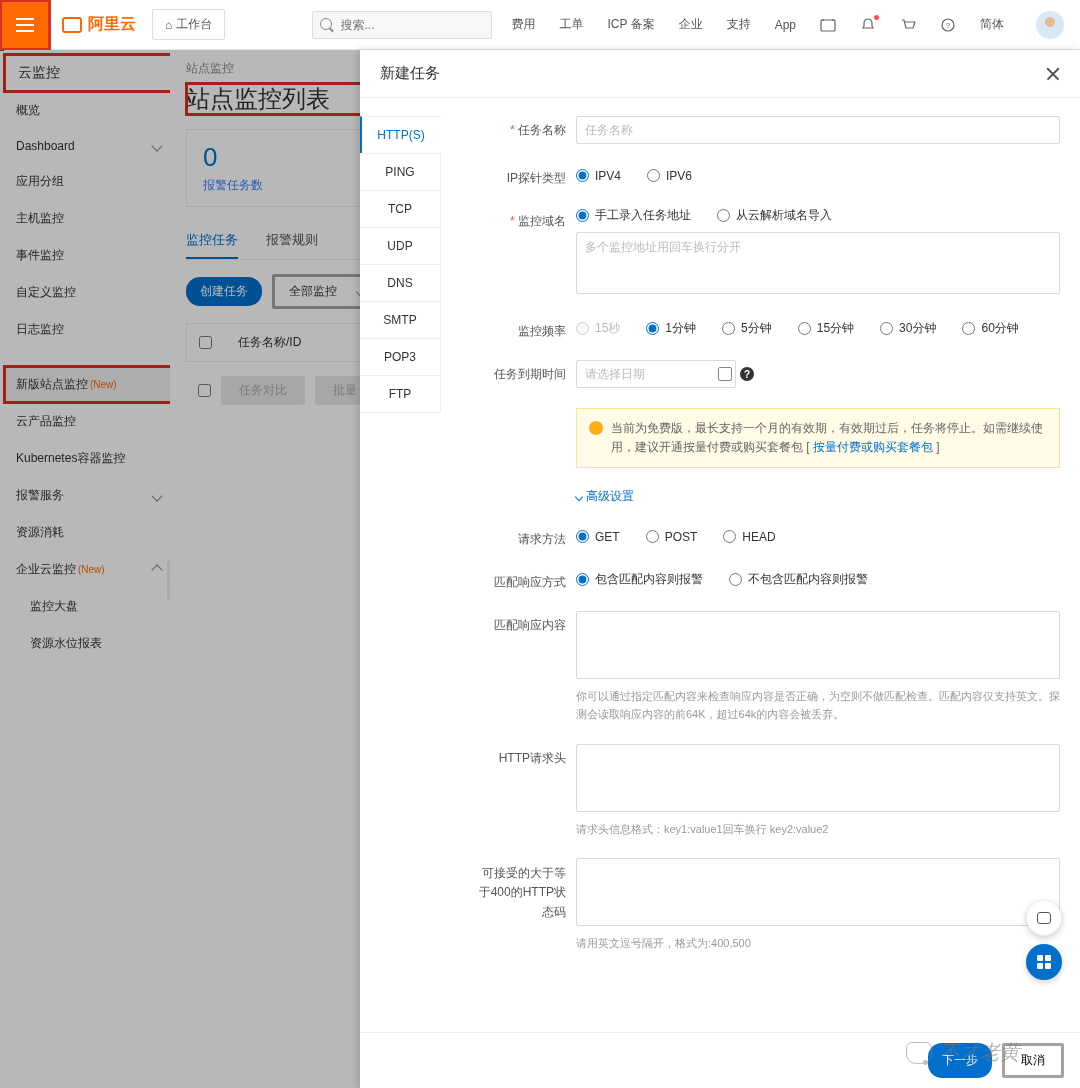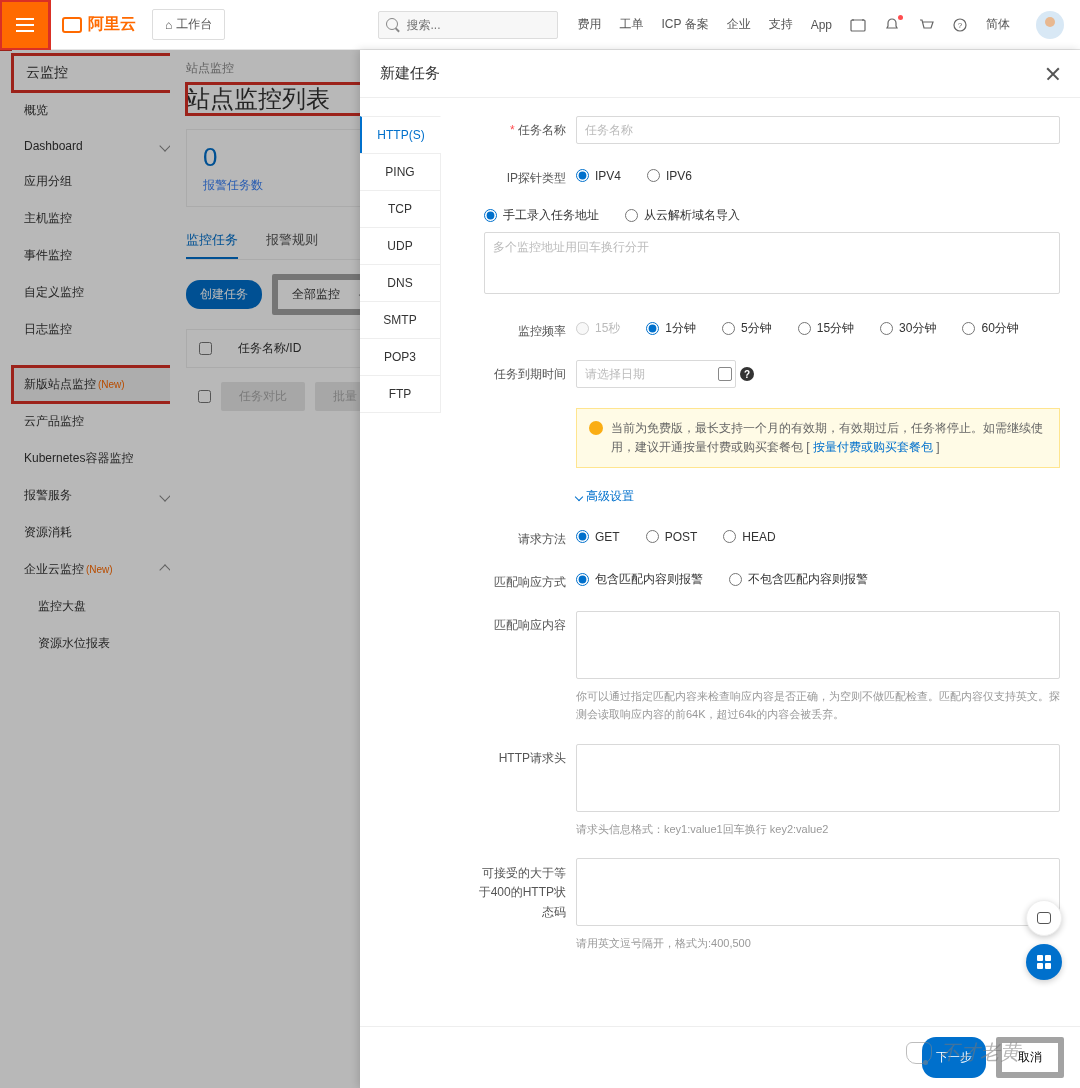--- a/index.html
+++ b/index.html
@@ -10,28 +10,28 @@
 .menu-icon { width: 18px; height: 2px; background: #fff; position: relative; }
 .menu-icon::before, .menu-icon::after { content: ""; position: absolute; width: 18px; height: 2px; background: #fff; left: 0; }
 .menu-icon::before { top: -6px; } .menu-icon::after { top: 6px; }
 .logo { display: flex; align-items: center; margin-left: 12px; color: #ff6a00; font-weight: bold; font-size: 16px; }
 .logo-icon { width: 20px; height: 16px; border: 2px solid #ff6a00; border-radius: 3px; margin-right: 6px; position: relative; }
 .workbench { margin-left: 16px; padding: 6px 12px; border: 1px solid #ddd; border-radius: 2px; display: flex; align-items: center; gap: 4px; font-size: 12px; color: #555; }
 .search { flex: 0 0 180px; margin-left: auto; margin-right: 20px; position: relative; }
 .search input { width: 100%; height: 28px; border: 1px solid #ddd; border-radius: 2px; padding: 0 8px 0 28px; background: #f7f7f7; font-size: 12px; }
 .search-icon { position: absolute; left: 8px; top: 7px; width: 12px; height: 12px; border: 1.5px solid #888; border-radius: 50%; }
 .search-icon::after { content: ""; position: absolute; width: 5px; height: 1.5px; background: #888; transform: rotate(45deg); bottom: -2px; right: -3px; }
-.nav-links { display: flex; gap: 18px; align-items: center; font-size: 12px; color: #555; }
+.nav-links { display: flex; gap: 24px; align-items: center; font-size: 12px; color: #555; }
 .nav-links > * { cursor: pointer; position: relative; }
 .icon-box { width: 16px; height: 16px; display: inline-block; }
 .bell-dot::after { content: ""; position: absolute; width: 5px; height: 5px; background: #ff4d4f; border-radius: 50%; top: -2px; right: -3px; }
 .avatar { width: 28px; height: 28px; border-radius: 50%; background: #d8e8f5; margin-left: 8px; display: flex; align-items: center; justify-content: center; }
 .avatar-head { width: 10px; height: 10px; background: #e8b890; border-radius: 50%; position: relative; top: -3px; }
 
-.sidebar { position: absolute; top: 50px; left: 12px; width: 170px; bottom: 0; background: #fff; border-right: 1px solid #eee; padding-top: 4px; }
+.sidebar { position: absolute; top: 50px; left: 4px; width: 170px; bottom: 0; background: #fff; border-right: 1px solid #eee; padding-top: 4px; }
 .sidebar .sb-title { padding: 10px 14px; font-size: 14px; font-weight: 500; }
 .sidebar .sb-item { padding: 10px 12px; font-size: 12px; color: #333; display: flex; align-items: center; justify-content: space-between; cursor: pointer; text-align: right; }
 .sidebar .sb-item.indent { padding-left: 26px; }
 .sidebar .sb-item.active { background: #f0f0f0; margin-top: 18px; }
 .chev { width: 8px; height: 8px; border-right: 1.2px solid #888; border-bottom: 1.2px solid #888; transform: rotate(45deg); }
 .chev.up { transform: rotate(-135deg); }
 .new-tag { color: #ff6a00; font-size: 10px; margin-left: 2px; }
 .sb-collapse { position: absolute; right: -8px; top: 510px; width: 14px; height: 40px; background: #eee; border-radius: 2px; display:flex; align-items:center; justify-content:center;}
 .sb-collapse::after{content:"";width:5px;height:5px;border-left:1px solid #888;border-bottom:1px solid #888;transform:rotate(45deg);}
 
@@ -39,21 +39,21 @@
 .breadcrumb { font-size: 12px; color: #888; margin-bottom: 6px; }
 .page-title { font-size: 24px; font-weight: 400; margin-bottom: 14px; }
 .card { border: 1px solid #eee; padding: 12px 16px; margin-bottom: 16px; width: 180px; }
 .card-num { font-size: 26px; color: #0070cc; }
 .card-label { font-size: 12px; color: #3b82f6; margin-top: 4px; }
 .tabs { border-bottom: 1px solid #eee; display: flex; gap: 28px; }
 .tab { padding: 8px 0; font-size: 13px; color: #555; cursor: pointer; }
 .tab.active { color: #0070cc; border-bottom: 2px solid #0070cc; }
 .toolbar { display: flex; gap: 10px; margin: 14px 0; align-items:center;}
 .btn { padding: 6px 14px; background: #0070cc; color: #fff; border: none; border-radius: 14px; font-size: 12px; cursor: pointer; }
-.btn-default { padding: 6px 14px; background: #fff; border: 6px solid #a3a3a3; border-radius: 2px; font-size: 12px; display:flex; align-items:center; gap:20px;}
+.btn-default { padding: 6px 14px; background: #fff; border: 3px solid #a3a3a3; border-radius: 2px; font-size: 12px; display:flex; align-items:center; gap:20px;}
 .table-head { display: flex; align-items: center; padding: 10px 12px; border: 1px solid #eee; gap: 20px; }
 .table-head input[type=checkbox]{margin-right:6px;}
 .table-actions { display:flex; gap:10px; padding:14px 12px; }
 .ghost-btn { padding: 6px 18px; background: #e8e8e8; color: #aaa; border: none; border-radius: 2px; font-size: 12px; }
 
 .dim { position: absolute; top: 50px; left: 0; right: 0; bottom: 0; background: rgba(0,0,0,0.28); }
 
 .drawer { position: absolute; top: 50px; right: 0; bottom: 0; width: 720px; background: #fff; box-shadow: -2px 0 8px rgba(0,0,0,0.15); display: flex; flex-direction: column; }
 .drawer-head { padding: 14px 20px; border-bottom: 1px solid #eee; display: flex; align-items: center; justify-content: space-between; }
 .drawer-title { font-size: 15px; font-weight: 500; }
@@ -242,20 +242,21 @@
               <input type="radio" checked="" style="">
               <span>IPV4</span>
             </label>
           <label class="radio">
               <input type="radio" style="">
               <span>IPV6</span>
             </label>
         </div>
       </div>
       <div class="form-row">
+        <div class="form-label req">监控域名</div>
         <div class="form-ctrl">
           <div class="radio-row" style="margin-bottom:8px;">
             <label class="radio">
                 <input type="radio" checked="" style="">
                 <span>手工录入任务地址</span>
               </label>
             <label class="radio">
                 <input type="radio" style="">
                 <span>从云解析域名导入</span>
               </label>

